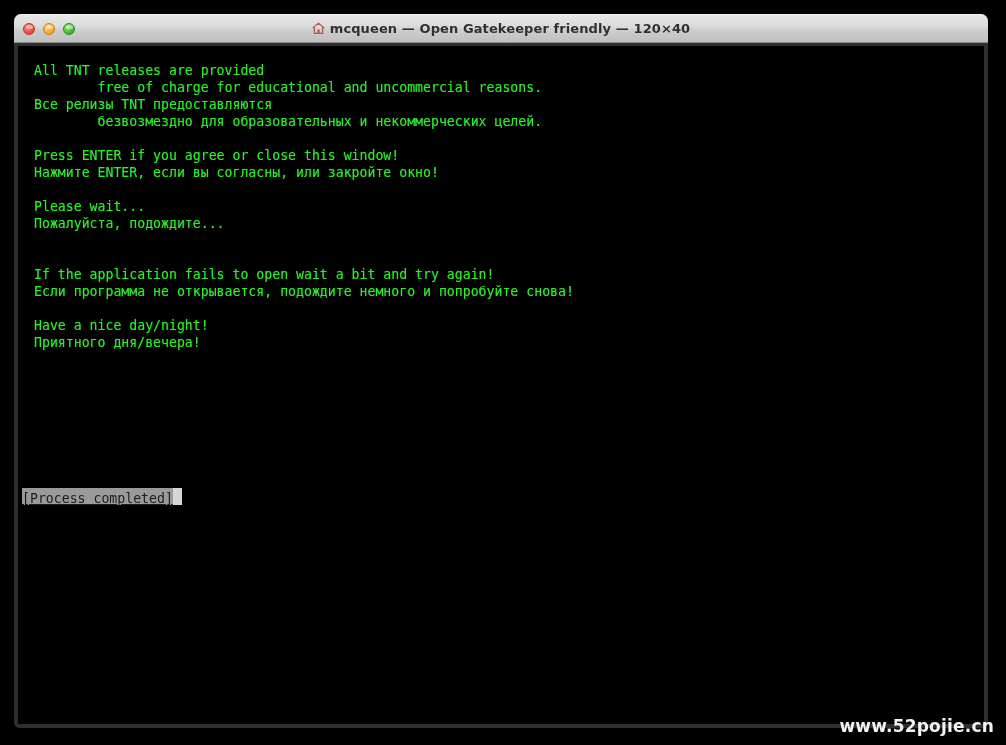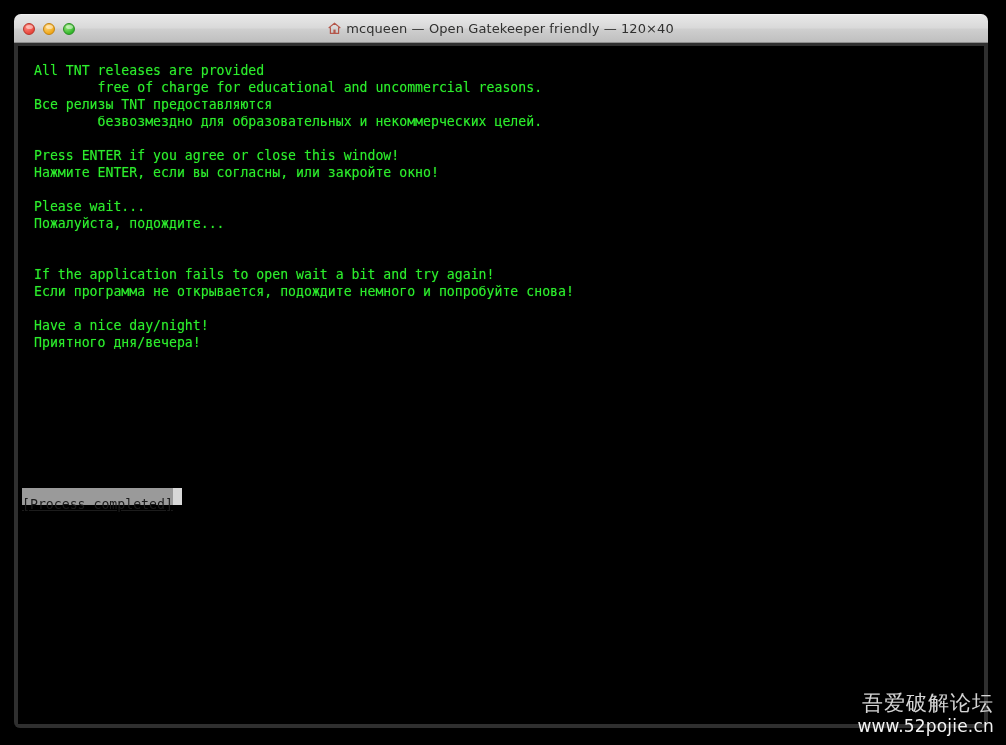--- a/index.html
+++ b/index.html
@@ -41,20 +41,21 @@
   #title-bar {
     position: relative;
     height: 29px;
     flex: 0 0 29px;
     background: linear-gradient(to bottom, #e8e8e8 0%, #d9d9d9 48%, #cfcfcf 52%, #bfbfbf 100%);
     border-bottom: 1px solid #8e8e8e;
     border-top: 1px solid #f2f2f2;
     display: flex;
     align-items: center;
     box-sizing: border-box;
+    font-weight: bold;
   }
 
   .traffic-lights {
     position: absolute;
     left: 9px;
     top: 0;
     height: 100%;
     display: flex;
     align-items: center;
     gap: 8px;
@@ -141,21 +142,21 @@
     display: flex;
     align-items: stretch;
     font-family: "DejaVu Sans Mono", monospace;
     font-size: 13.2px;
     line-height: 17px;
     white-space: pre;
   }
   #process-completed {
     background: #9a9a9a;
     color: #1c1c1c;
-    padding: 8px 0px;
+    padding: 2px 0px;
     display: inline-block;
     text-decoration: underline;
   }
   #cursor-block {
     width: 9px;
     background: #d8d8d8;
     display: inline-block;
   }
 
   
@@ -171,21 +172,21 @@
     font-family: "DejaVu Sans", sans-serif;
     font-size: 21px;
     color: #e6e6e6;
     letter-spacing: 1px;
     line-height: 25px;
     opacity: 0.92;
   }
   #watermark-url {
     font-family: "DejaVu Sans", sans-serif;
     font-size: 17px;
-    font-weight: normal;
+    font-weight: bold;
     color: #ffffff;
     letter-spacing: 0.2px;
     line-height: 21px;
     opacity: 0.95;
   }
 </style>
 </head>
 <body>
 
 <div id="desktop">
@@ -235,17 +236,16 @@
         <div id="process-line">
           <span id="process-completed">[Process completed]</span>
           <span id="cursor-block"></span>
         </div>
       </div>
     </div>
 
   </div>
 
   <div id="watermark">
-    <div id="watermark-cn">吾爱破解论坛</div>
     <div id="watermark-url">www.52pojie.cn</div>
   </div>
 
 </div>
 
 </body></html>

